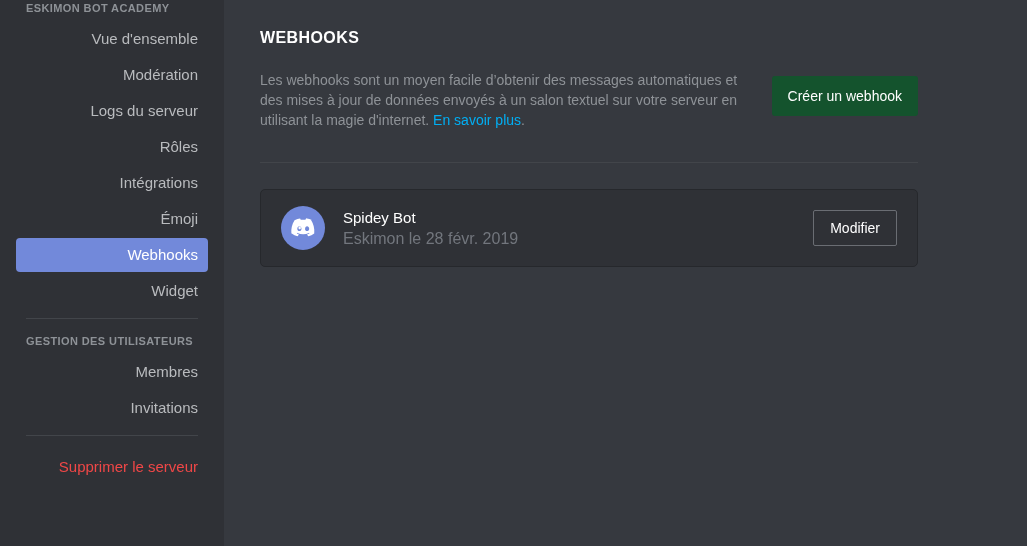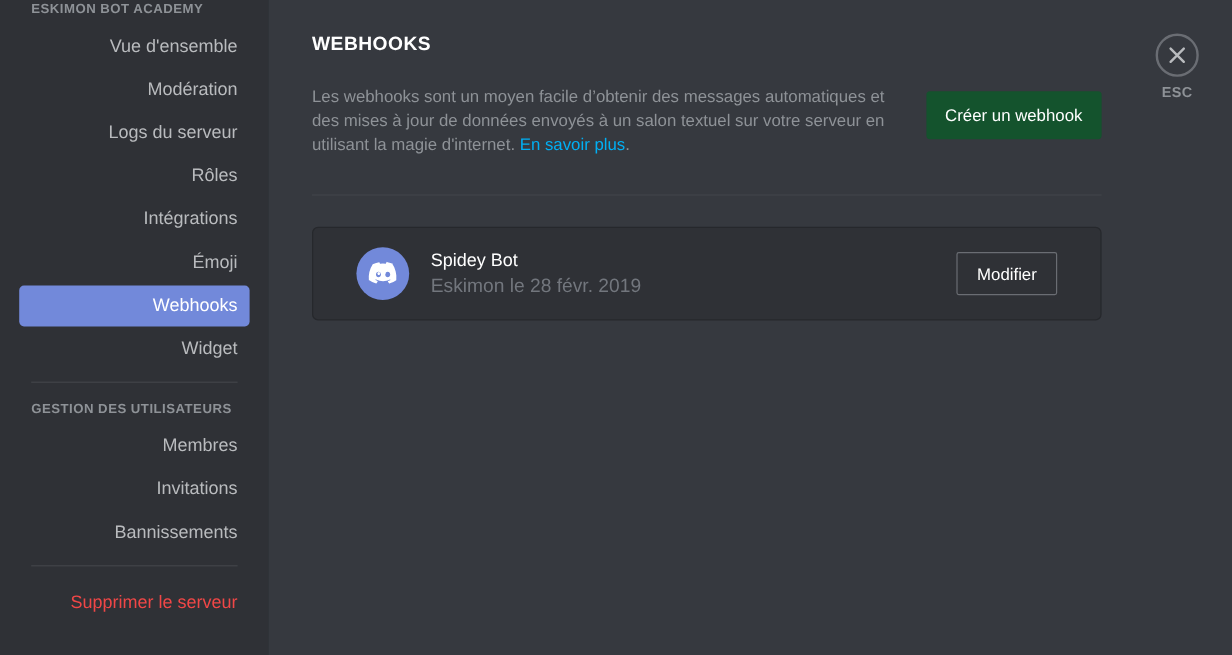--- a/index.html
+++ b/index.html
@@ -144,21 +144,21 @@
     margin: 32px 8px 26px 0;
   }
 
   
   .webhook-card {
     display: flex;
     align-items: center;
     background: #2f3136;
     border: 1px solid #26282c;
     border-radius: 5px;
-    padding: 16px 36px;
+    padding: 16px 20px;
     margin-right: 8px;
   }
 
   .avatar {
     flex: 0 0 auto;
     width: 44px;
     height: 44px;
     border-radius: 50%;
     background: #7289da;
     display: flex;
@@ -277,23 +277,20 @@
       <div class="side-sep"></div>
 
       <div class="side-header">GESTION DES UTILISATEURS</div>
 
       <div class="side-item">
         <span>Membres</span>
       </div>
       <div class="side-item">
         <span>Invitations</span>
       </div>
-      <div class="side-item">
-        <span>Bannissements</span>
-      </div>
 
       <div class="side-sep"></div>
 
       <div class="side-item danger">
         <span>Supprimer le serveur</span>
       </div>
 
     </div>
   </nav>
 
@@ -328,24 +325,16 @@
             <div class="wh-sub">Eskimon le 28 févr. 2019</div>
           </div>
 
           <button class="btn-secondary">Modifier</button>
         </div>
 
       </div>
 
     </div>
 
-    <div class="esc-wrap">
-      <div class="esc-circle">
-        <svg width="16" height="16" viewBox="0 0 16 16" aria-hidden="true">
-          <path d="M2.5 2.5 L13.5 13.5 M13.5 2.5 L2.5 13.5" stroke="#b9bbbe" stroke-width="2" stroke-linecap="round"></path>
-        </svg>
-      </div>
-      <div class="esc-label">ESC</div>
-    </div>
 
   </main>
 
 </div>
 
 </body></html>

